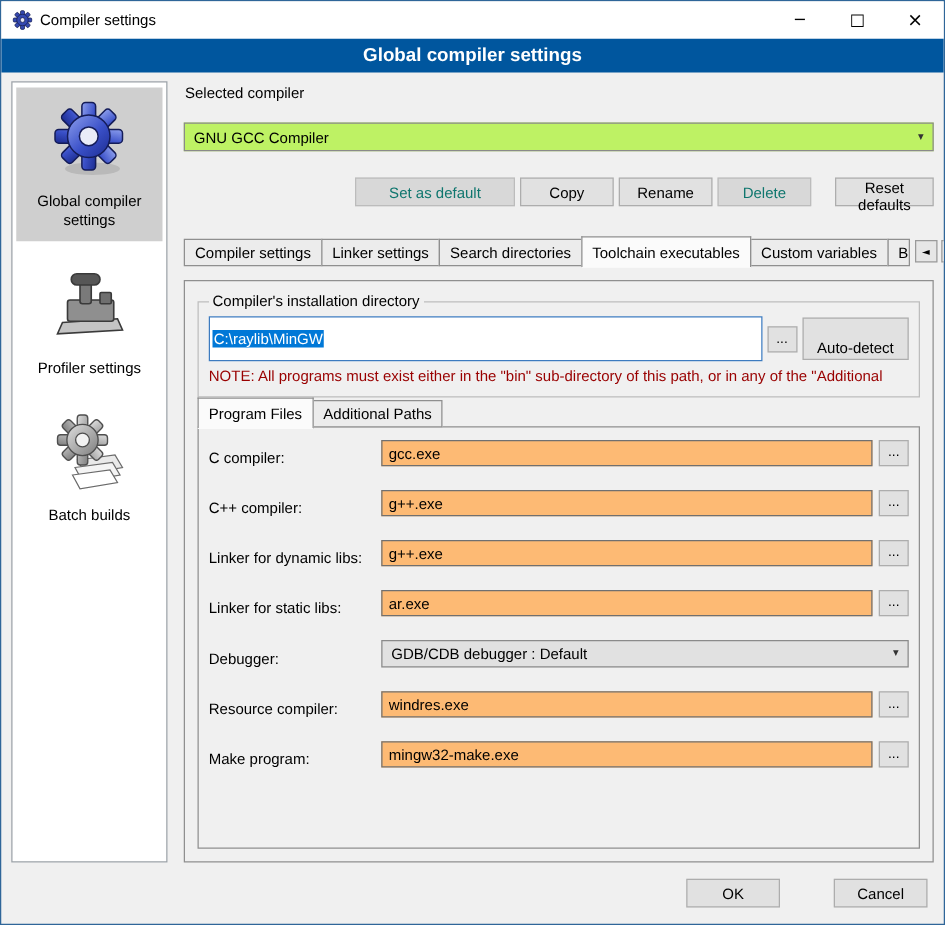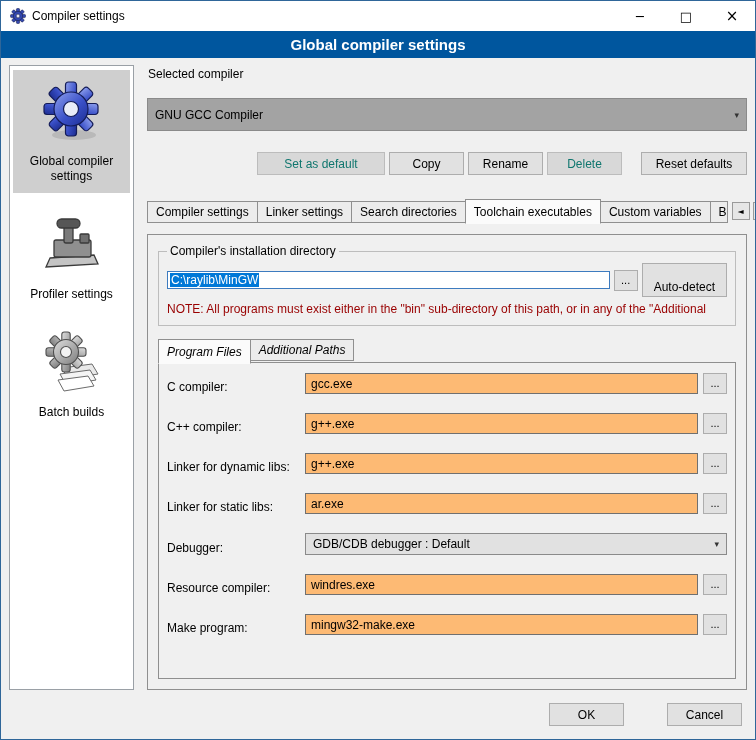--- a/index.html
+++ b/index.html
@@ -29,58 +29,58 @@
   .sidebar { flex:0 0 125px; background:#fff; border:1px solid #9aa0a6; padding:4px 3px;
              display:flex; flex-direction:column; gap:10px; overflow:hidden; }
   .side-item { display:flex; flex-direction:column; align-items:center; gap:8px; padding:9px 2px; }
   .side-item.selected { background:#cfcfcf; }
   .side-label { font-size:12px; text-align:center; line-height:1.25; }
 
   
   .main { flex:1; margin-left:13px; display:flex; flex-direction:column; min-width:0;gap:12px; }
   .sec-label { font-size:12px; margin:2px 0 5px 1px; }
 
-  .combo { height:33px; border:1px solid #8a8a8a; background:#a3a3a3; display:flex;
+  .combo { height:23px; border:1px solid #8a8a8a; background:#bef264; display:flex;
            align-items:center; padding:0 7px; font-size:12px; }
   .combo .arrow { margin-left:auto; font-size:9px; color:#333; font-family:"DejaVu Sans", sans-serif; }
   .combo.gray { background:#e1e1e1; border-color:#8a8a8a; height:22px; }
 
   .btn { height:23px; background:#e1e1e1; border:1px solid #adadad; font-size:12px;
          font-family:"Liberation Sans", sans-serif; padding:0 10px; cursor:default; }
   .btn.disabled { color:#0f766e; background:#d8d8d8; border-color:#bcbcbc; }
   .btn-row { display:flex; gap:4px; margin-top:9px; justify-content:flex-end; }
-  .w-set { width:128px; } .w-sm { width:75px; } .w-reset { width:106px; margin-left:15px; }
+  .w-set { width:128px; } .w-sm { width:75px; } .w-reset { width:79px; margin-left:15px; }
 
   
   .tabstrip { display:flex; align-items:flex-end; margin-top:12px; position:relative; z-index:2; }
   .tab { font-size:12px; padding:0 8px; height:22px; display:flex; align-items:center;
          background:#ececec; border:1px solid #8f8f8f; margin-right:-1px; white-space:nowrap; cursor:default; }
   .tab.selected { background:#fbfbfb; height:25px; margin-bottom:-1px; position:relative; z-index:3;
                   border-bottom:1px solid #fbfbfb; }
   .tab.last { flex:0 1 auto; min-width:0; overflow:hidden; }
   .tab-arrows { margin-left:auto; display:flex; gap:3px; padding-left:5px; align-self:center; flex:0 0 auto; }
   .arrow-btn { width:18px; height:18px; display:flex; align-items:center; justify-content:center;
                background:#e6e6e6; border:1px solid #9a9a9a; font-size:8px; padding:0;
                font-family:"DejaVu Sans", sans-serif; }
 
   .tabpanel { flex:1; border:1px solid #8f8f8f; background:#f0f0f0; margin-top:-1px;
               padding:7px 10px 10px 10px; display:flex; flex-direction:column; min-height:0;
               position:relative; z-index:1; }
 
   fieldset.group { border:1px solid #bdbdbd; padding:5px 8px 9px 8px; margin-top:2px; }
   fieldset.group legend { font-size:12px; padding:0 3px; }
   .dir-row { display:flex; gap:4px; align-items:center; }
-  .pathbox { flex:1; height:18px; border:1px solid #3d7bbf; background:#fff; display:flex;
+  .pathbox { flex:1; height:36px; border:1px solid #3d7bbf; background:#fff; display:flex;
              align-items:center; padding:0 2px; font-size:12px; overflow:hidden; }
   .pathsel { background:#0078D7; color:#fff; padding:0 1px; white-space:pre; }
   .dots-btn { width:24px; height:21px; padding:0; font-size:11px; line-height:1; }
   .autodetect-btn { padding:16px 11px; }
   .note { color:#990000; font-size:12px; margin-top:5px; white-space:nowrap; overflow:hidden; }
 
-  .subtabs { display:flex; margin-top:13px; position:relative; z-index:2;font-style:italic; }
+  .subtabs { display:flex; align-items:flex-end; position:relative; z-index:2; }
   .subpanel { flex:1; border:1px solid #8f8f8f; background:#f0f0f0; margin-top:-1px;
               padding:10px 8px 0 8px; min-height:0; position:relative; z-index:1; }
 
   .frow { display:flex; align-items:flex-end; margin-bottom:19px; }
   .flabel { flex:0 0 138px; font-size:12px; }
   .tinput { flex:1; height:21px; border:1px solid #707070; background:#fdba74; padding:0 5px;
             font:12px "Liberation Sans", sans-serif; margin-right:5px; }
 
   
   .footer { flex:0 0 49px; display:flex; align-items:center; justify-content:flex-end;

